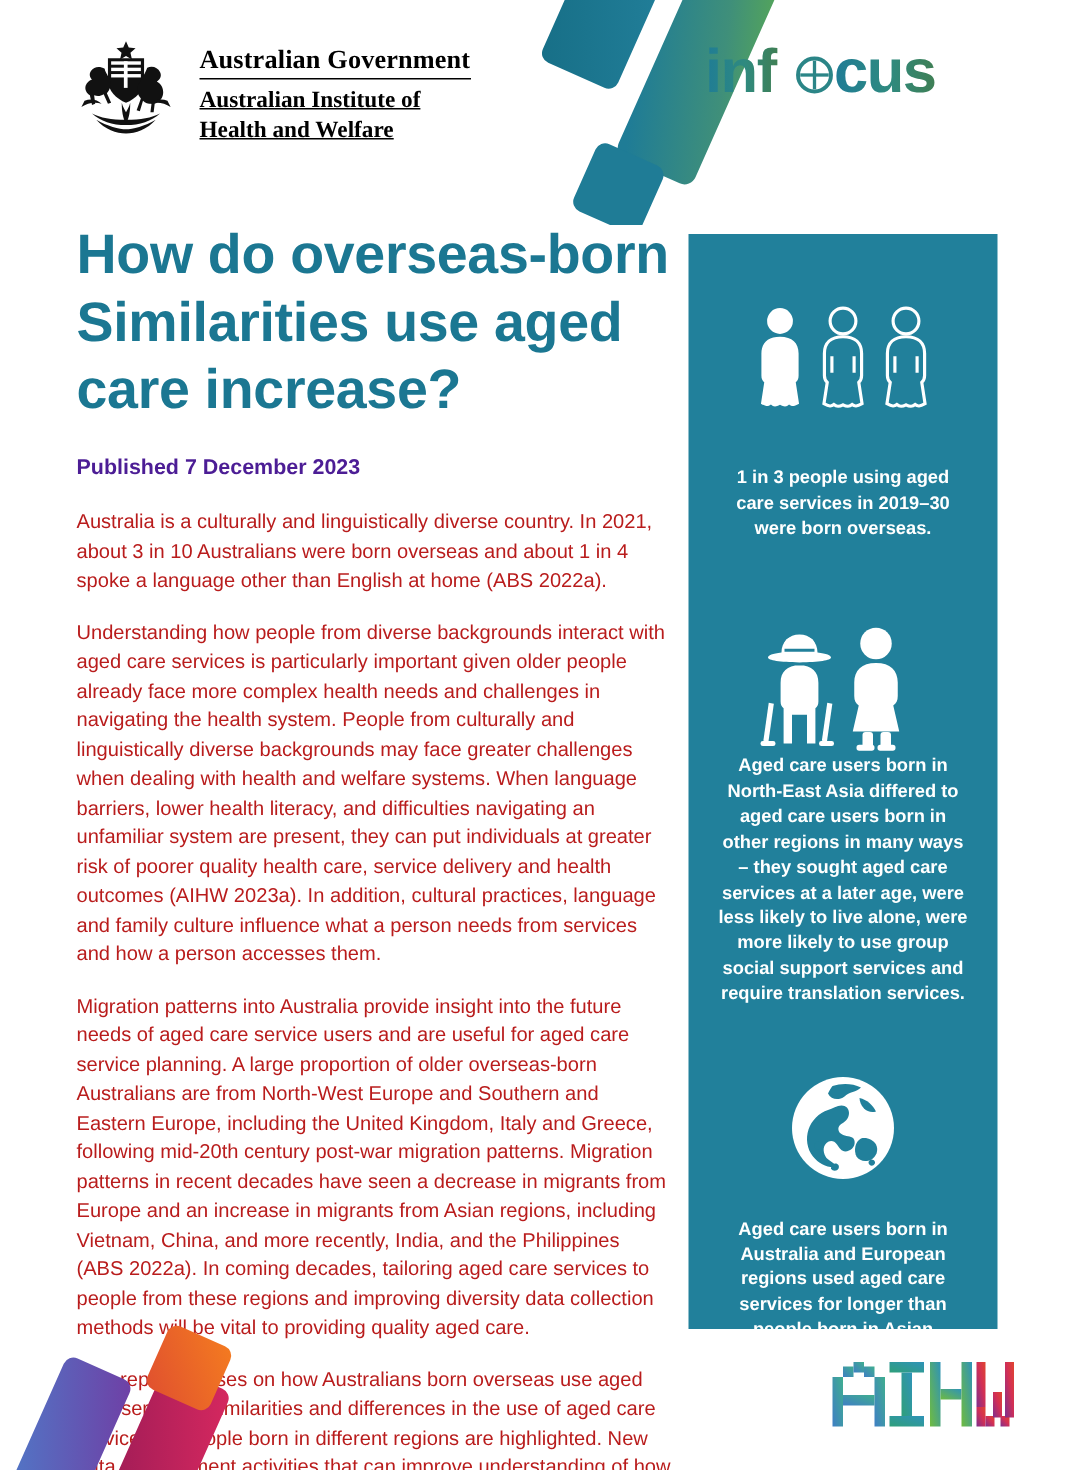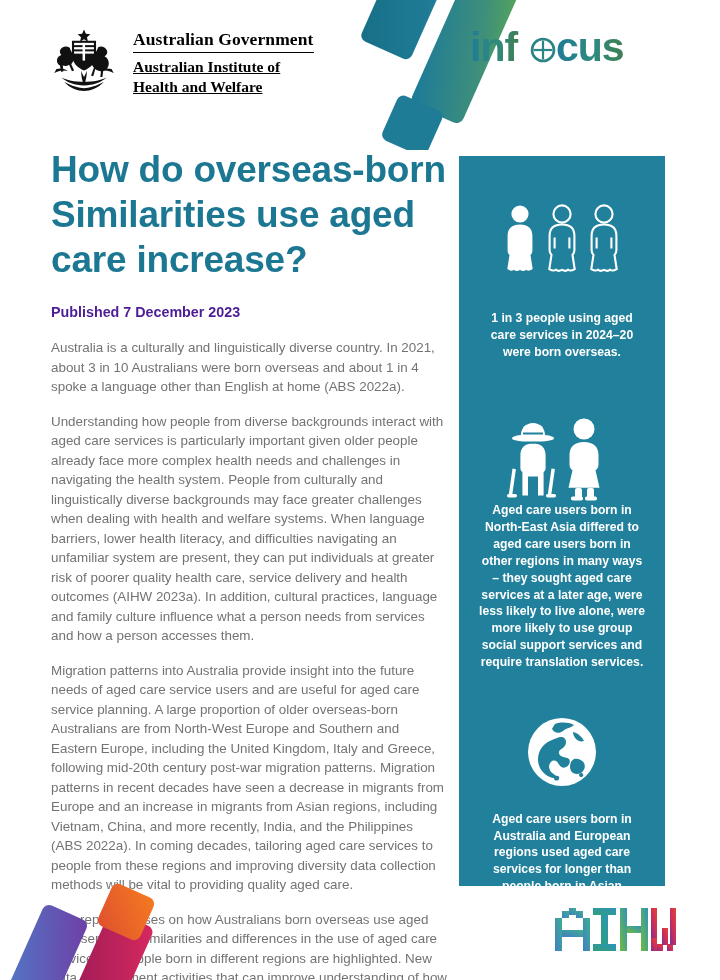--- a/index.html
+++ b/index.html
@@ -16,21 +16,21 @@
     overflow: hidden;
   }
 
   
   .deco-top { position: absolute; top: 0; left: 0; width: 720px; height: 150px; pointer-events: none; }
   .deco-bottom { position: absolute; bottom: 0; left: 0; width: 720px; height: 110px; pointer-events: none; }
 
   
   .crest-block {
     position: absolute; left: 48px; top: 26px;
-    display: flex; align-items: flex-end; gap: 13px;
+    display: flex; align-items: flex-start; gap: 13px;
   }
   .crest-svg { width: 72px; height: 68px; display: block; }
   .gov-text { padding-top: 3px; }
   .gov-line1 {
     font-family: "Liberation Serif", serif;
     font-weight: bold; font-size: 17.5px; color: #000;
     letter-spacing: .1px; line-height: 1.15;
     padding-bottom: 3px;
     border-bottom: 1.6px solid #000;
     display: block;
@@ -54,21 +54,21 @@
     color: #1b7792;
     font-size: 37px; font-weight: bold;
     line-height: 1.21; letter-spacing: -0.2px;
     margin-bottom: 22px;
   }
   .published {
     color: #4c1d95; font-size: 14.3px; font-weight: bold;
     margin-bottom: 18px;
   }
   .body-p {
-    color: #737373; font-size: 13.4px;
+    color: #b91c1c; font-size: 13.4px;
     line-height: 1.455; margin-bottom: 15px;
     text-align: left;
   }
   .body-p:last-child { margin-bottom: 0; }
 
   
   .panel {
     position: absolute; left: 459px; top: 156px;
     width: 206px; height: 730px;
     background: #21809b;
@@ -210,21 +210,21 @@
             <path d="M55.6 33.5v11M70.4 33.5v11"></path>
           </g>
 
           <g fill="none" stroke="#ffffff" stroke-width="2.1">
             <circle cx="105" cy="10" r="8.6"></circle>
             <path d="M105 20.5c-8.2 0-12.4 4.2-12.4 11.2v14.6c0 2.2 .6 3.4 1.9 4.6l-2.2 14.2c3.5 2 4.9 2 6.6 .6 1.8 1.6 3.2 1.7 6.1 .2 2.9 1.5 4.3 1.4 6.1-.2 1.7 1.4 3.1 1.4 6.6-.6l-2.2-14.2c1.3-1.2 1.9-2.4 1.9-4.6V31.7c0-7-4.2-11.2-12.4-11.2z"></path>
             <path d="M97.6 33.5v11M112.4 33.5v11"></path>
           </g>
         </svg>
       </div>
-      <div class="fact-text">1 in 3 people using aged care services in 2024–20 were born overseas.</div>
+      <div class="fact-text">1 in 3 people using aged care services in 2019–30 were born overseas.</div>
     </div>
 
     <div class="fact fact-2">
       <div class="fact-icon">
         <svg width="112" height="86" viewBox="0 0 112 86" xmlns="http://www.w3.org/2000/svg">
           <g fill="#ffffff">
 
             <path d="M15 19 c0-7 5-12 12-12 s12 5 12 12 c6 .6 9 2 9 3.4 0 1.8-8 3.2-21 3.2 S6 24.2 6 22.4 C6 21 9 19.6 15 19z"></path>
             <rect x="17" y="9" width="20" height="11" rx="4.5"></rect>
             <path d="M27 27.5c-8.3 0-12.6 4.4-12.6 11.6v12.6c0 2.2 .7 3.4 2 4.4v23.5h5.6V60.5h10v19.1h5.6V56.1c1.3-1 2-2.2 2-4.4V39.1c0-7.2-4.3-11.6-12.6-11.6z"></path>

